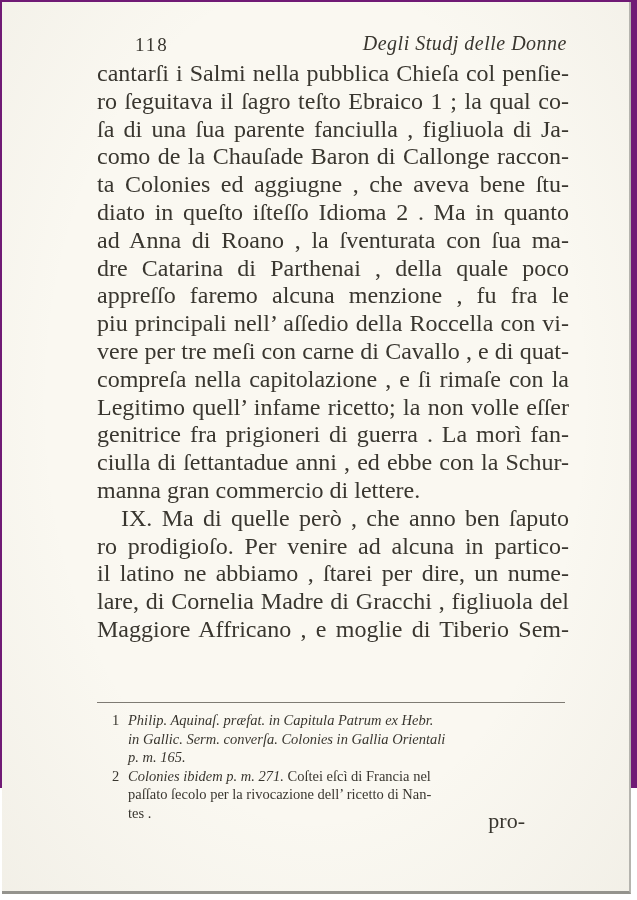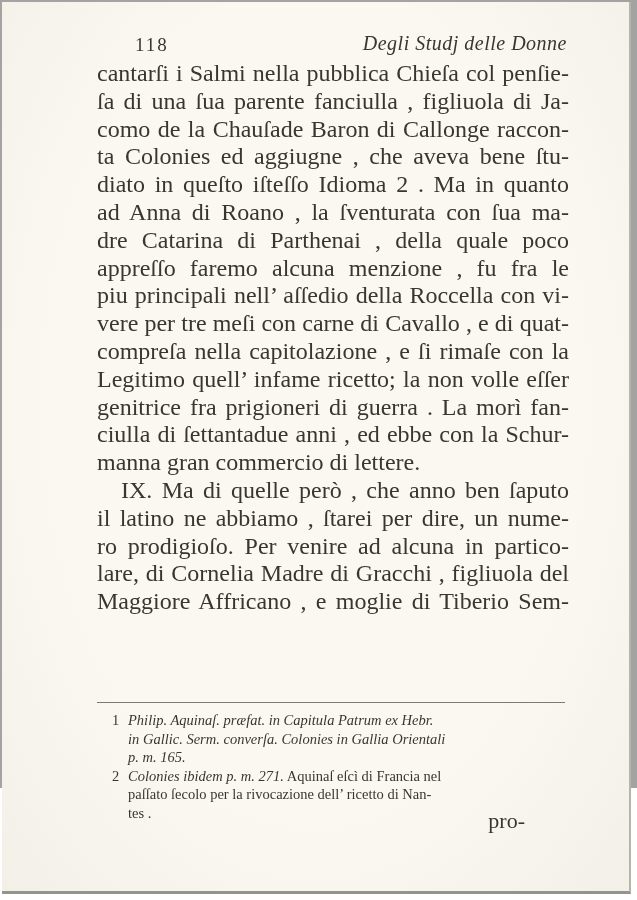--- a/index.html
+++ b/index.html
@@ -5,21 +5,21 @@
   html, body { margin: 0; padding: 0; }
   body {
     width: 637px; height: 900px;
     background: #ffffff;
     font-family: "Liberation Serif", "DejaVu Serif", serif;
     overflow: hidden;
   }
   .canvas {
     position: relative;
     width: 637px; height: 788px;
-    background: #a3a3a3;
+    background: #701a75;
     text-decoration: underline;
   }
   .page {
     position: absolute;
     left: 2px; top: 2px;
     width: 627px; height: 889px;
     background:
       radial-gradient(ellipse at 50% 45%, rgba(255,255,255,0.0) 60%, rgba(140,130,105,0.07) 100%),
       #faf8f1;
     border-right: 2px solid #b5b4ae;
@@ -83,53 +83,54 @@
 <div class="canvas">
   <div class="page">
 
     <div class="header">
       <span class="pagenum">118</span>
       <span class="running-title">Degli Studj delle Donne</span>
     </div>
 
     <div class="textblock">
       <div class="line">cantarſi i Salmi nella pubblica Chieſa col penſie-</div>
+      <div class="line">ro ſeguitava il ſagro teſto Ebraico 1 ; la qual co-</div>
       <div class="line">ſa di una ſua parente fanciulla , figliuola di Ja-</div>
       <div class="line">como de la Chauſade Baron di Callonge raccon-</div>
       <div class="line">ta Colonies ed aggiugne , che aveva bene ſtu-</div>
       <div class="line">diato in queſto iſteſſo Idioma 2 . Ma in quanto</div>
       <div class="line">ad Anna di Roano , la ſventurata con ſua ma-</div>
       <div class="line">dre Catarina di Parthenai , della quale poco</div>
       <div class="line">appreſſo faremo alcuna menzione , fu fra le</div>
       <div class="line">piu principali nell’ aſſedio della Roccella con vi-</div>
       <div class="line">vere per tre meſi con carne di Cavallo , e di quat-</div>
       <div class="line">compreſa nella capitolazione , e ſi rimaſe con la</div>
       <div class="line">Legitimo quell’ infame ricetto; la non volle eſſer</div>
       <div class="line">genitrice fra prigioneri di guerra . La morì fan-</div>
       <div class="line">ciulla di ſettantadue anni , ed ebbe con la Schur-</div>
       <div class="line last">manna gran commercio di lettere.</div>
       <div class="line indent">IX. Ma di quelle però , che anno ben ſaputo</div>
+      <div class="line">ro prodigioſo. Per venire ad alcuna in partico-</div>
       <div class="line">il latino ne abbiamo , ſtarei per dire, un nume-</div>
-      <div class="line">ro prodigioſo. Per venire ad alcuna in partico-</div>
       <div class="line">lare, di Cornelia Madre di Gracchi , figliuola del</div>
       <div class="line">Maggiore Affricano , e moglie di Tiberio Sem-</div>
     </div>
 
     <div class="fnrule"></div>
 
     <div class="footnotes">
       <div class="fn">
         <span class="fn-marker">1</span>
         <div class="fn-line ital">Philip. Aquinaſ. præfat. in Capitula Patrum ex Hebr.</div>
         <div class="fn-line ital">in Gallic. Serm. converſa. Colonies in Gallia Orientali</div>
         <div class="fn-line ital">p. m. 165.</div>
       </div>
       <div class="fn">
         <span class="fn-marker">2</span>
-        <div class="fn-line"><span class="ital">Colonies ibidem p. m. 271.</span><span> Aquinaſ eſcì di Francia nel</span></div>
+        <div class="fn-line"><span class="ital">Colonies ibidem p. m. 271.</span><span> Coſtei eſcì di Francia nel</span></div>
         <div class="fn-line">paſſato ſecolo per la rivocazione dell’ ricetto di Nan-</div>
         <div class="fn-line">tes .</div>
       </div>
     </div>
 
     <div class="catchword">pro-</div>
 
   </div>
 </div>
 

